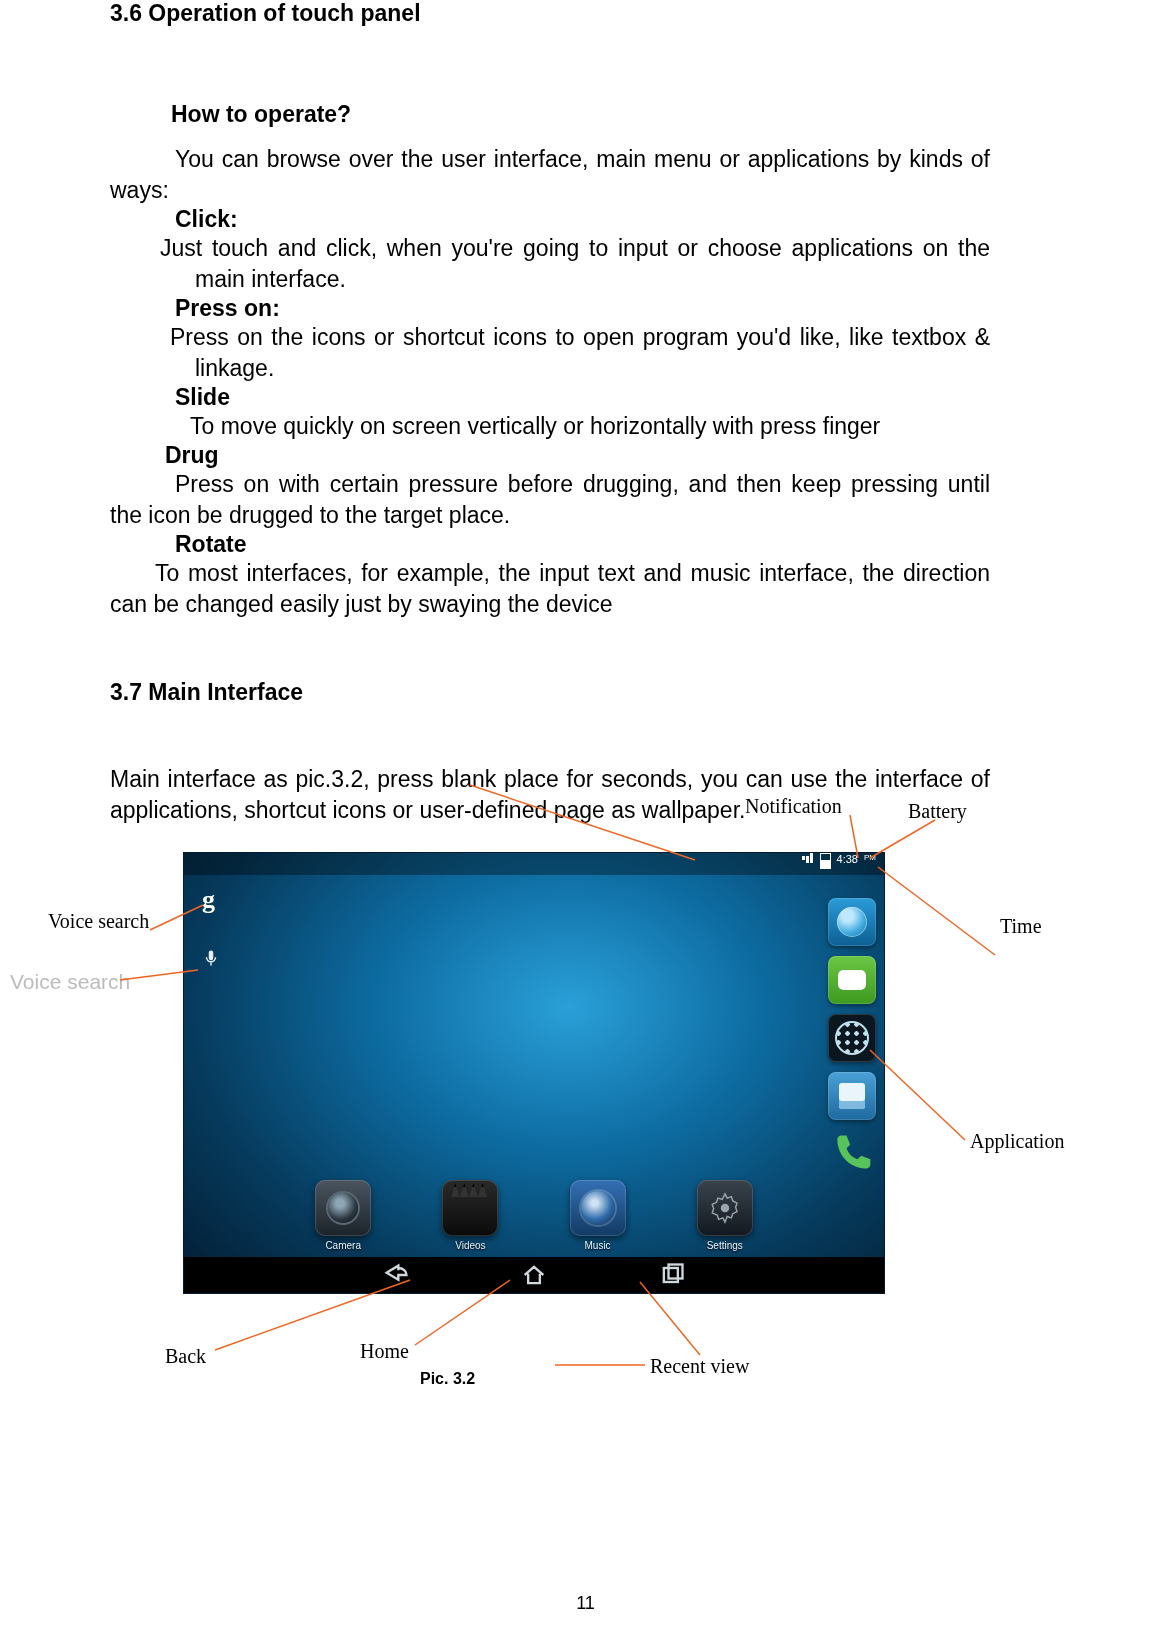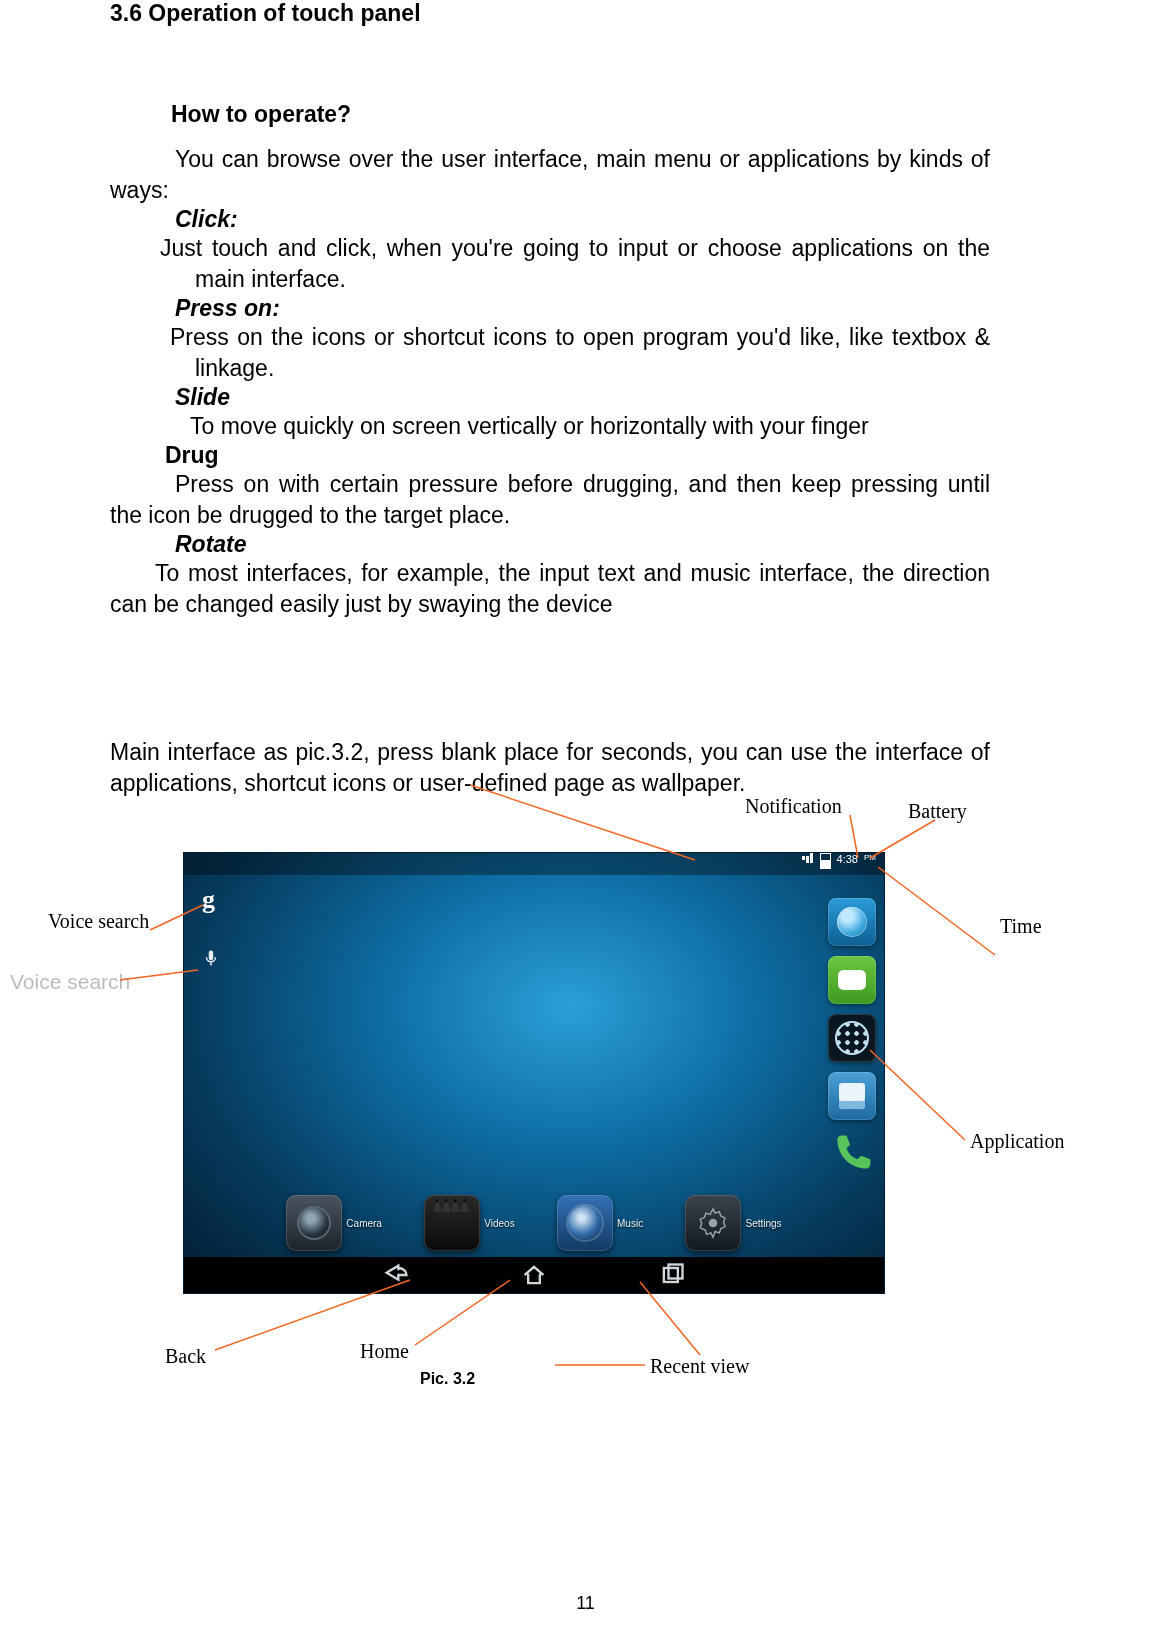--- a/index.html
+++ b/index.html
@@ -5,21 +5,21 @@
   html,body{margin:0;padding:0;background:#fff;}
   body{width:1171px;height:1628px;position:relative;
        font-family:Arial,Helvetica,sans-serif;color:#000;}
   .page{position:absolute;left:110px;top:0;width:880px;}
   h2{font-size:23px;font-weight:bold;margin:0;}
   h3{font-size:23px;font-weight:bold;margin:16px;}
   .para{font-size:23px;line-height:1.35;margin:0;text-align:justify;}
   .sub{font-size:23px;font-weight:bold;margin:0;}
   .gap-l{height:58px;}
   .indent1{padding-left:45px;}
-  .indent2{padding-left:65px;font-style:italic;}
+  .indent2{padding-left:65px;}
   .indent3{padding-left:80px;}
   .pageno{position:absolute;left:0;right:0;bottom:14px;text-align:center;
           font-size:18px;}
   
   .ann{position:absolute;font-family:"Times New Roman",serif;font-size:20px;}
   .ann.gray{color:#bcbcbc;font-family:Arial,sans-serif;font-size:21px;}
   
   svg.leaders{position:absolute;left:0;top:0;pointer-events:none;}
   svg.leaders line{stroke:#f26522;stroke-width:1.5;}
   
@@ -58,21 +58,21 @@
   .dockicon.apps::after{content:"";width:30px;height:30px;border-radius:50%;
          border:2px solid #bfe0ef;background:
          radial-gradient(circle,#bfe0ef 2px,transparent 2.5px) 6px 6px/9px 9px;}
   .dockicon.contact{background:linear-gradient(#4aa0d6,#1e6aa0);}
   .dockicon.contact::after{content:"";width:26px;height:26px;background:#eaf4fb;border-radius:3px;
          box-shadow:inset 0 -8px 0 #7fb9dd;}
   .phone{width:44px;height:44px;color:#58c35a;}
   .phone svg{width:100%;height:100%;}
   .bottomdock{position:absolute;left:0;right:0;bottom:42px;display:flex;
               justify-content:space-evenly;align-items:flex-end;padding:0 60px;}
-  .appicon{display:flex;flex-direction:row;align-items:center;gap:4px;}
+  .appicon{display:flex;flex-direction:column;align-items:center;gap:4px;}
   .appicon .tile{width:56px;height:56px;border-radius:10px;
                  box-shadow:0 3px 6px rgba(0,0,0,0.5), inset 0 0 0 1px rgba(255,255,255,0.15);
                  display:flex;align-items:center;justify-content:center;}
   .appicon .lbl{color:#e8f3fa;font-size:10px;text-shadow:0 1px 2px #000;}
   .tile.cam{background:linear-gradient(#4a5560,#1c232a);}
   .tile.cam::after{content:"";width:30px;height:30px;border-radius:50%;
         background:radial-gradient(circle at 40% 35%,#8fa6b5 0 15%,#2a3540 60%,#0c1218 100%);
         box-shadow:0 0 0 2px #5b6872;}
   .tile.vid{background:linear-gradient(#2a2a2a,#0a0a0a);}
   .tile.vid::before{content:"";position:absolute;width:38px;height:10px;background:#333;
@@ -100,29 +100,30 @@
   <h3 class="indent1">How to operate?</h3>
   <p class="para" style="text-indent:65px">You can browse over the user interface, main menu or applications by kinds of ways:</p>
 
   <p class="sub indent2">Click:</p>
   <p class="para" style="padding-left:85px;text-indent:-35px">Just touch and click, when you're going to input or choose applications on the main interface.</p>
 
   <p class="sub indent2">Press on:</p>
   <p class="para" style="padding-left:85px;text-indent:-25px">Press on the icons or shortcut icons to open program you'd like, like textbox &amp; linkage.</p>
 
   <p class="sub indent2">Slide</p>
-  <p class="para indent3">To move quickly on screen vertically or horizontally with your finger</p>
+  <p class="para indent3">To move quickly on screen vertically or horizontally with press finger</p>
 
   <p class="sub" style="padding-left:55px">Drug</p>
   <p class="para" style="text-indent:65px">Press on with certain pressure before drugging, and then keep pressing until the icon be drugged to the target place.</p>
 
   <p class="sub indent2">Rotate</p>
   <p class="para" style="text-indent:45px">To most interfaces, for example, the input text and music interface,  the direction can be changed easily just by swaying the device</p>
 
   <div class="gap-l"></div>
+  <h2>3.7 Main Interface</h2>
   <div class="gap-l"></div>
   <p class="para">Main interface as pic.3.2, press blank place for seconds, you can use the interface of applications, shortcut icons or user-defined page as wallpaper.</p>
 </div>
 
 <div class="tablet">
   <div class="statusbar">
     <span class="sig"></span>
     <span class="batt"></span>
     <span>4:38</span>
     <span style="font-size:8px">PM</span>

